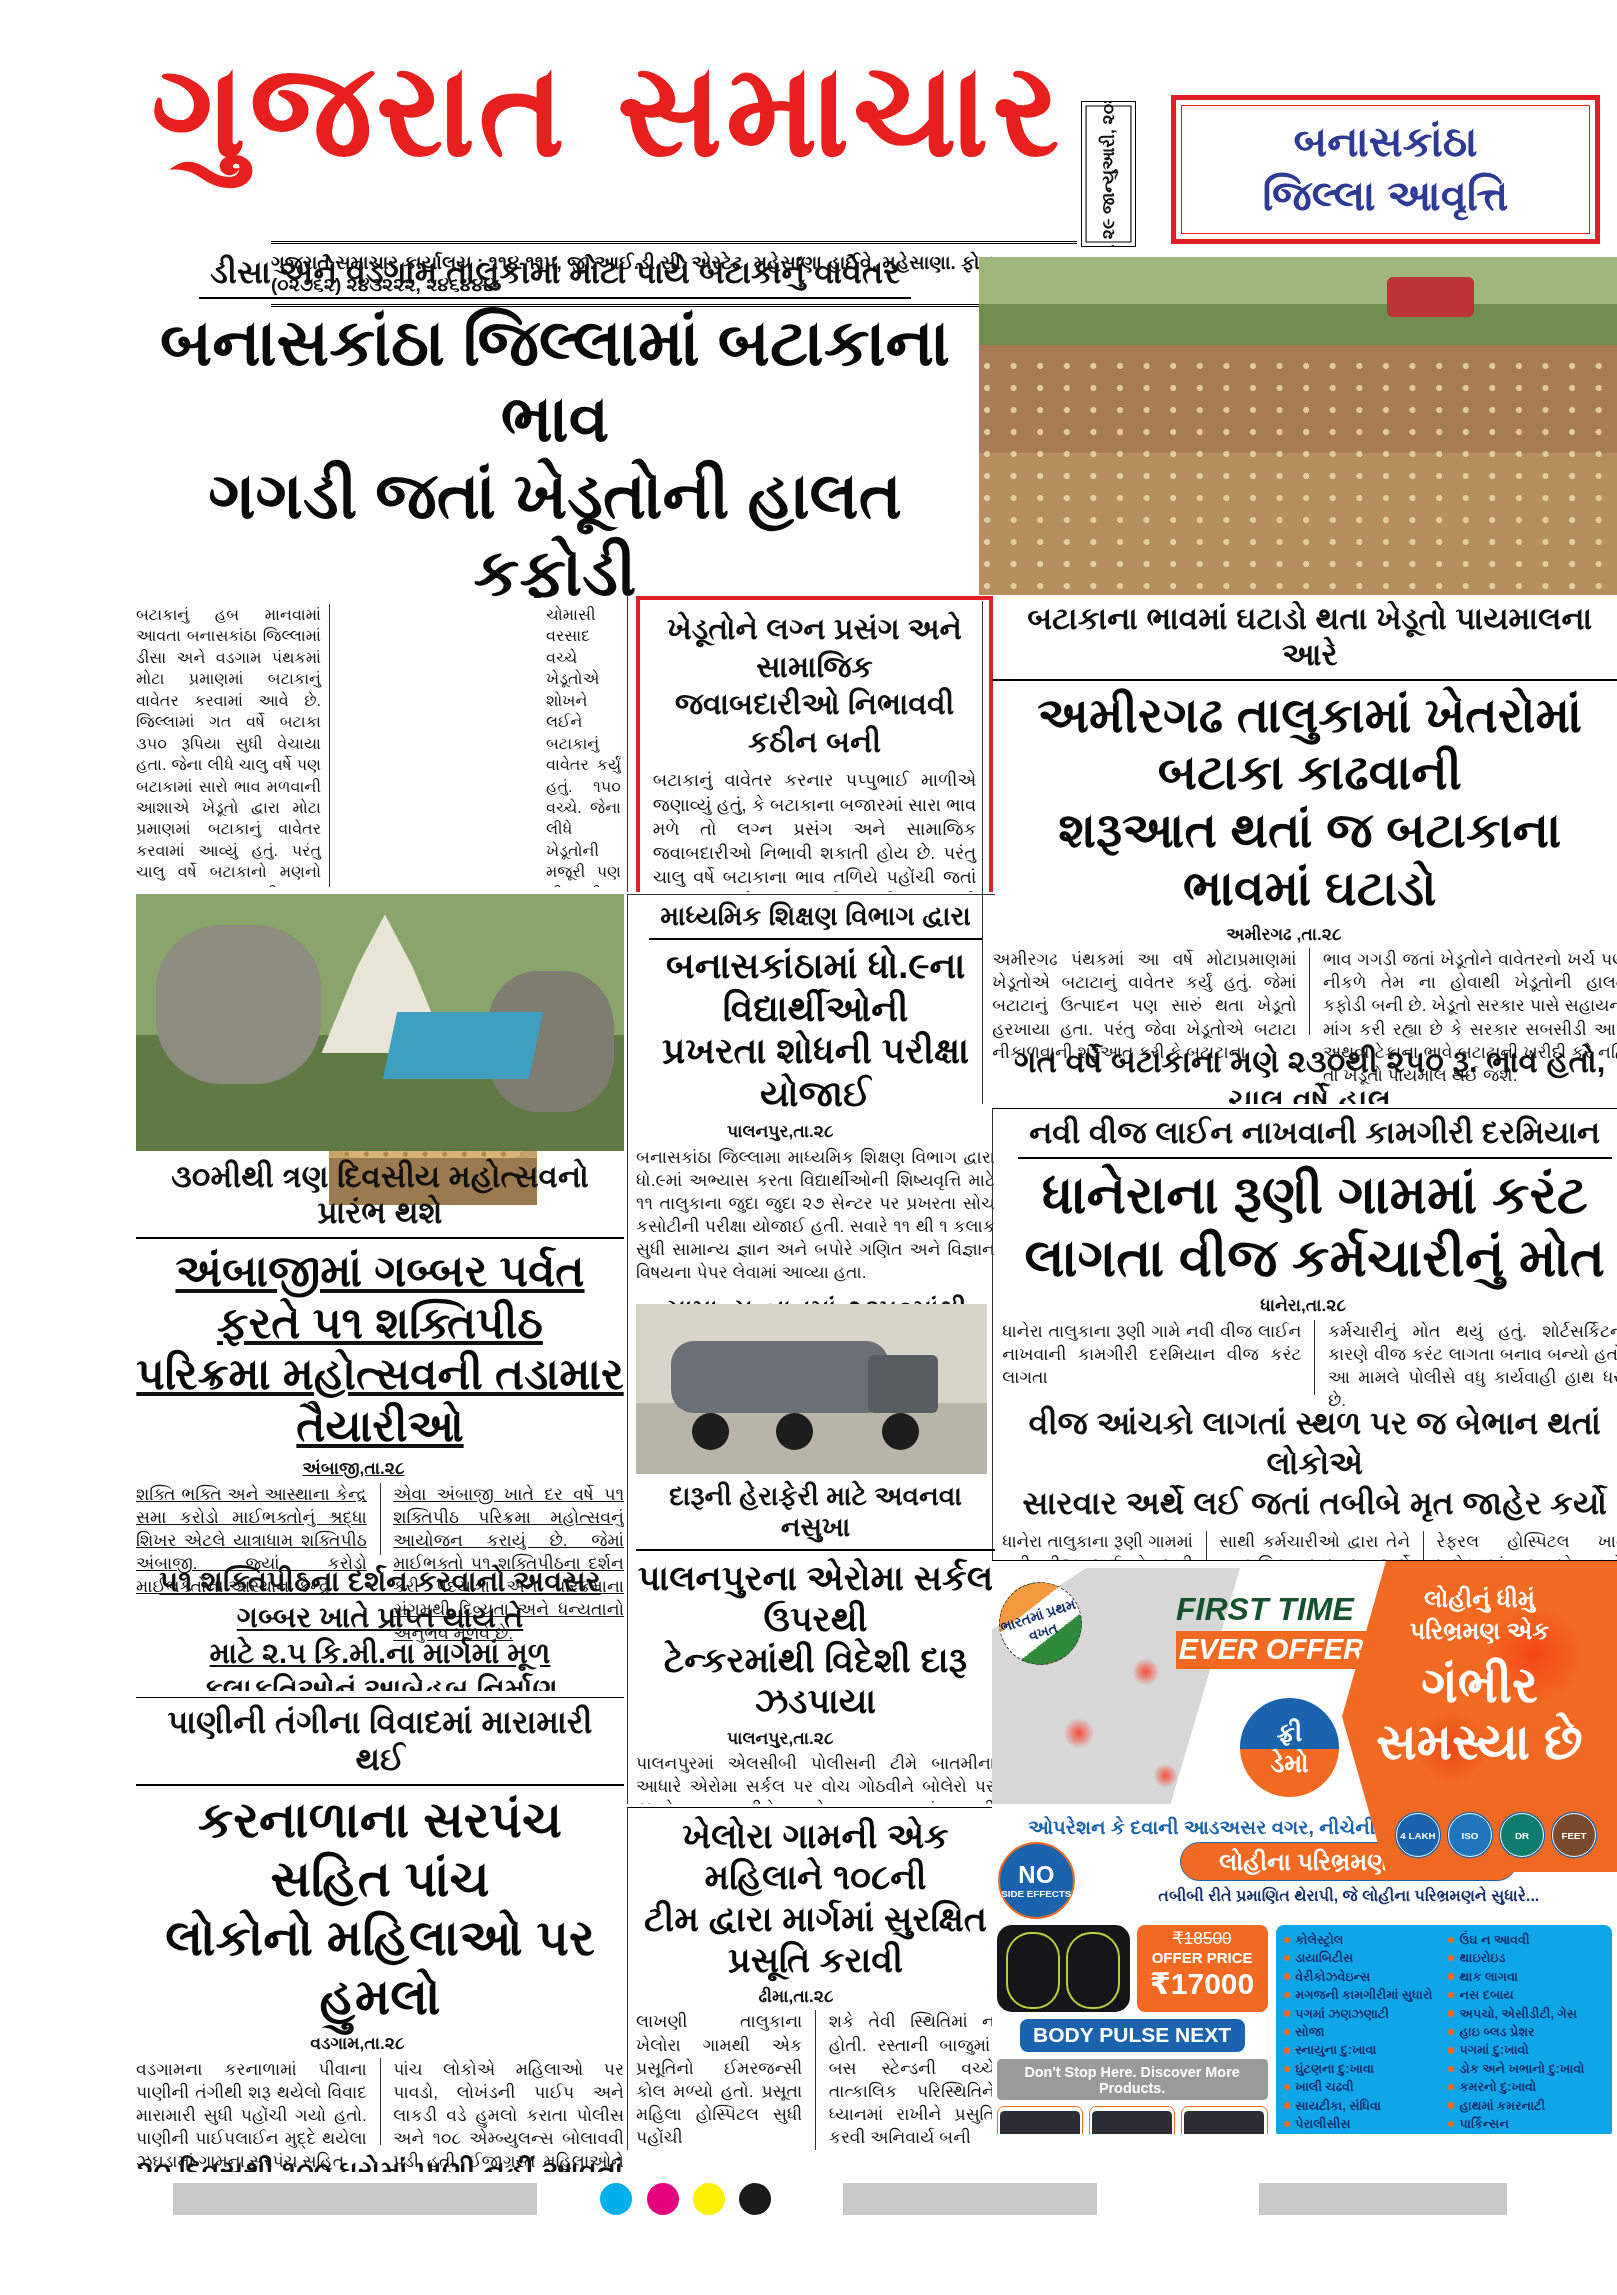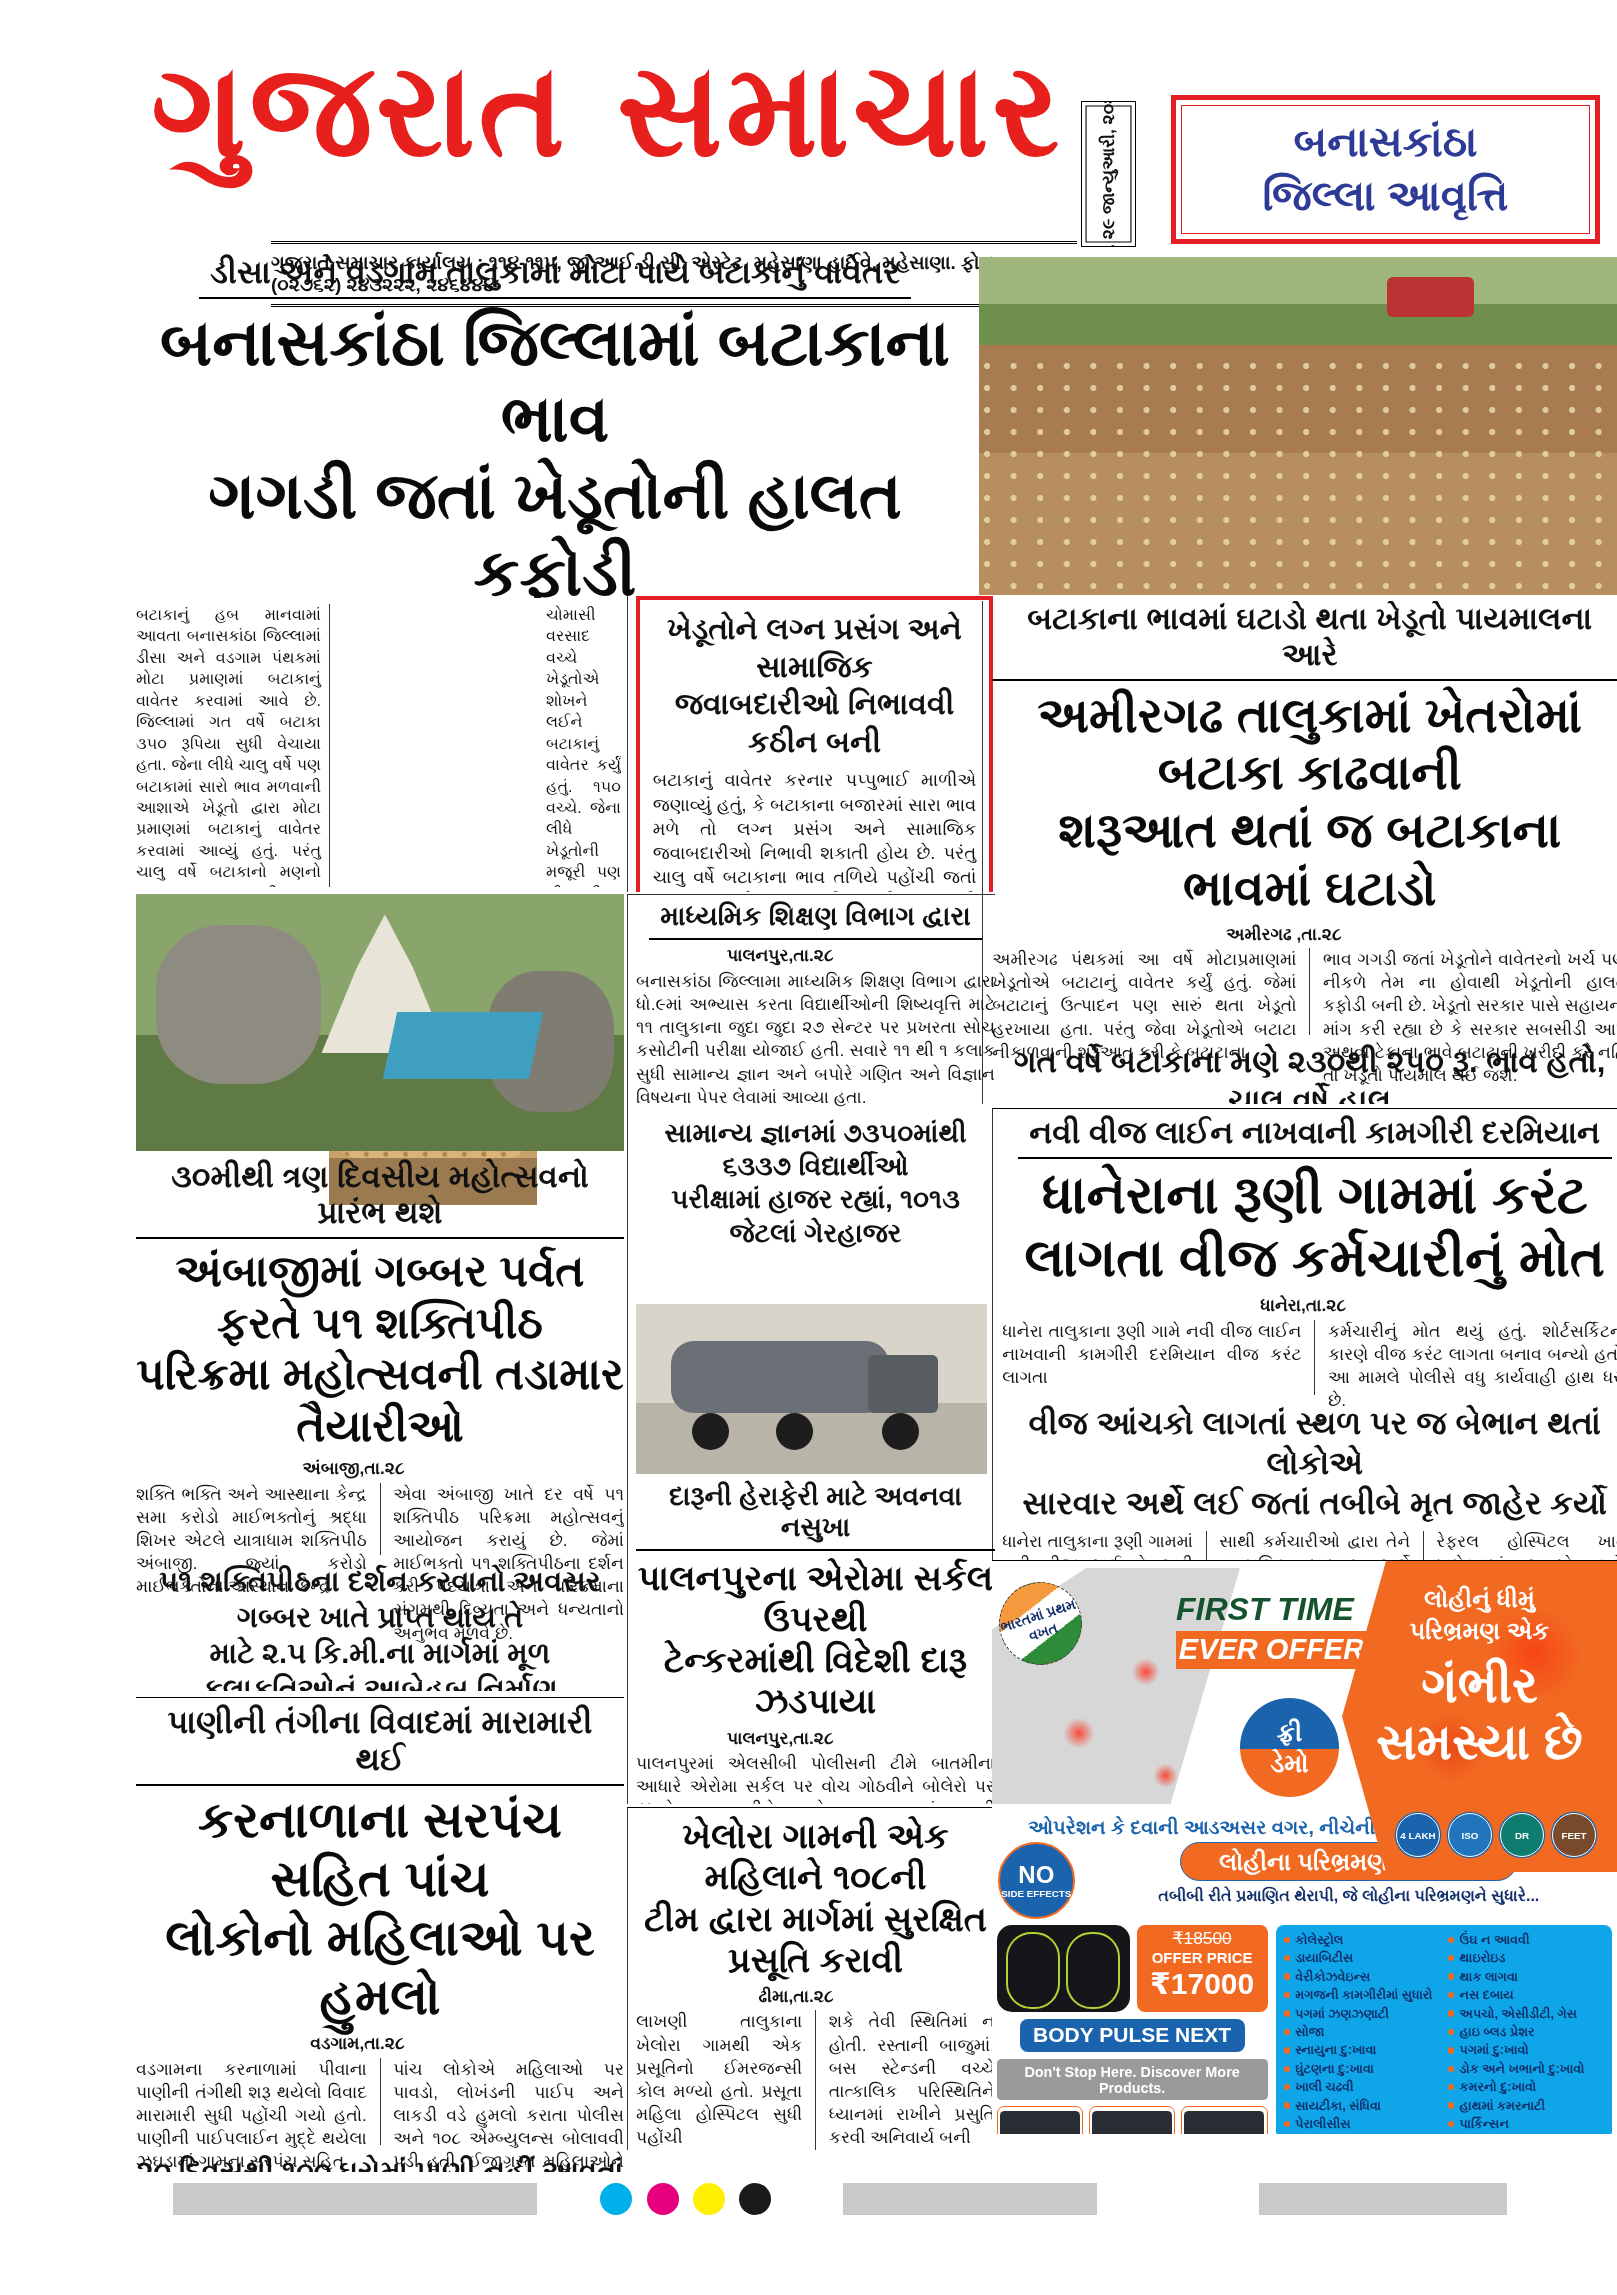--- a/index.html
+++ b/index.html
@@ -165,28 +165,30 @@
       <div>અમીરગઢ પંથકમાં આ વર્ષે મોટાપ્રમાણમાં ખેડૂતોએ બટાટાનું વાવેતર કર્યું હતું. જેમાં બટાટાનું ઉત્પાદન પણ સારું થતા ખેડૂતો હરખાયા હતા. પરંતુ જેવા ખેડૂતોએ બટાટા નીકાળવાની શરૂઆત કરી કે બટાટાના</div>
       <div>ભાવ ગગડી જતાં ખેડૂતોને વાવેતરનો ખર્ચ પણ નીકળે તેમ ના હોવાથી ખેડૂતોની હાલત કફોડી બની છે. ખેડૂતો સરકાર પાસે સહાયની માંગ કરી રહ્યા છે કે સરકાર સબસીડી આપે અથવા ટેકાના ભાવે બટાટાની ખરીદી કરે નહિ તો ખેડૂતો પાયમાલ થઈ જશે.</div>
     </div>
     <div class="subhead" style="font-size:31px;">ગત વર્ષે બટાકાના મણે ૨૩૦થી ૨૫૦ રૂ. ભાવ હતો, ચાલુ વર્ષે હાલ
 મણે ૯૦ રૂ.થી ૧૫૦ની આસપાસ રહેતાં ખેડૂતોની હાલત કફોડી બની</div>
 
   </div>
 
   <div class="abs" style="left:627px;top:894px;width:359px;height:404px;border-left:1.2px solid #333;padding-left:8px;border-top:1.2px solid #333;padding-top:5.8px;">
     <div class="kickwrap"><span class="kicker" style="font-size:26.6px;">માધ્યમિક શિક્ષણ વિભાગ દ્વારા</span></div>
+    <div class="headline" style="font-size:36px;">બનાસકાંઠામાં ધો.૯ના વિદ્યાર્થીઓની
+પ્રખરતા શોધની પરીક્ષા યોજાઈ</div>
     <div class="dateline">પાલનપુર,તા.૨૮</div>
     <div class="body-t">બનાસકાંઠા જિલ્લામા માધ્યમિક શિક્ષણ વિભાગ દ્વારા ધો.૯માં અભ્યાસ કરતા વિદ્યાર્થીઓની શિષ્યવૃત્તિ માટે ૧૧ તાલુકાના જુદા જુદા ૨૭ સેન્ટર પર પ્રખરતા  સોચ કસોટીની પરીક્ષા યોજાઈ હતી. સવારે ૧૧ થી ૧ કલાક સુધી સામાન્ય જ્ઞાન અને બપોરે ગણિત અને વિજ્ઞાન વિષયના પેપર લેવામાં આવ્યા હતા.</div>
     <div class="subhead" style="font-size:26.6px;">સામાન્ય જ્ઞાનમાં ૭૩૫૦માંથી ૬૩૩૭ વિદ્યાર્થીઓ
 પરીક્ષામાં હાજર રહ્યાં, ૧૦૧૩ જેટલાં ગેરહાજર</div>
 
   </div>
 
-  <div class="abs" style="left:136px;top:894px;width:488px;height:797px;">
+  <div class="abs" style="left:136px;top:894px;width:488px;height:797px;text-decoration:underline;">
     <div class="photo ph-temple" style="width:488px;height:257px;">
       <div class="rock"></div>
       <div class="rock2"></div>
       <div class="shrine"></div>
       <div class="tarp"></div>
     </div>
     <div class="kickwrap" style="margin-top:8px;"><span class="kicker" style="font-size:31px;">૩૦મીથી ત્રણ દિવસીય મહોત્સવનો પ્રારંભ થશે</span></div>
     <div class="headline" style="font-size:44px;">અંબાજીમાં ગબ્બર પર્વત ફરતે ૫૧ શક્તિપીઠ
 પરિક્રમા મહોત્સવની તડામાર તૈયારીઓ</div>
     <div class="dateline">અંબાજી,તા.૨૮</div>

